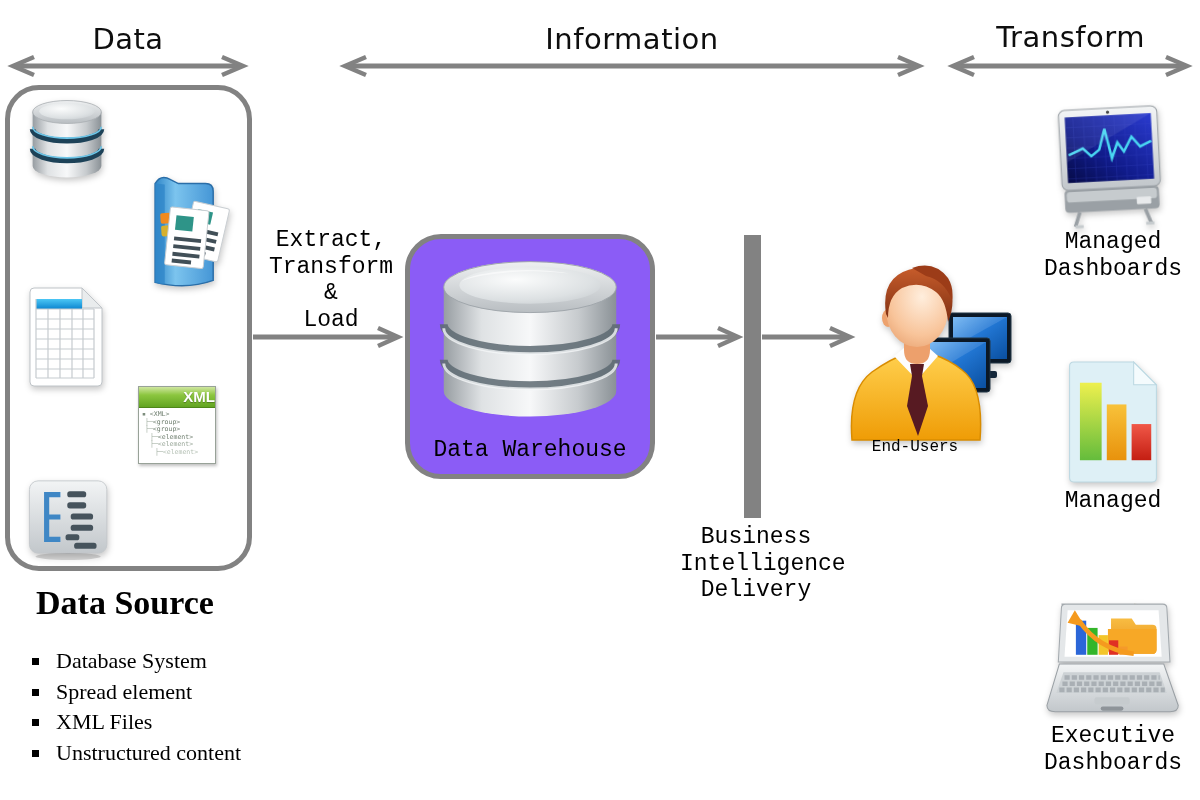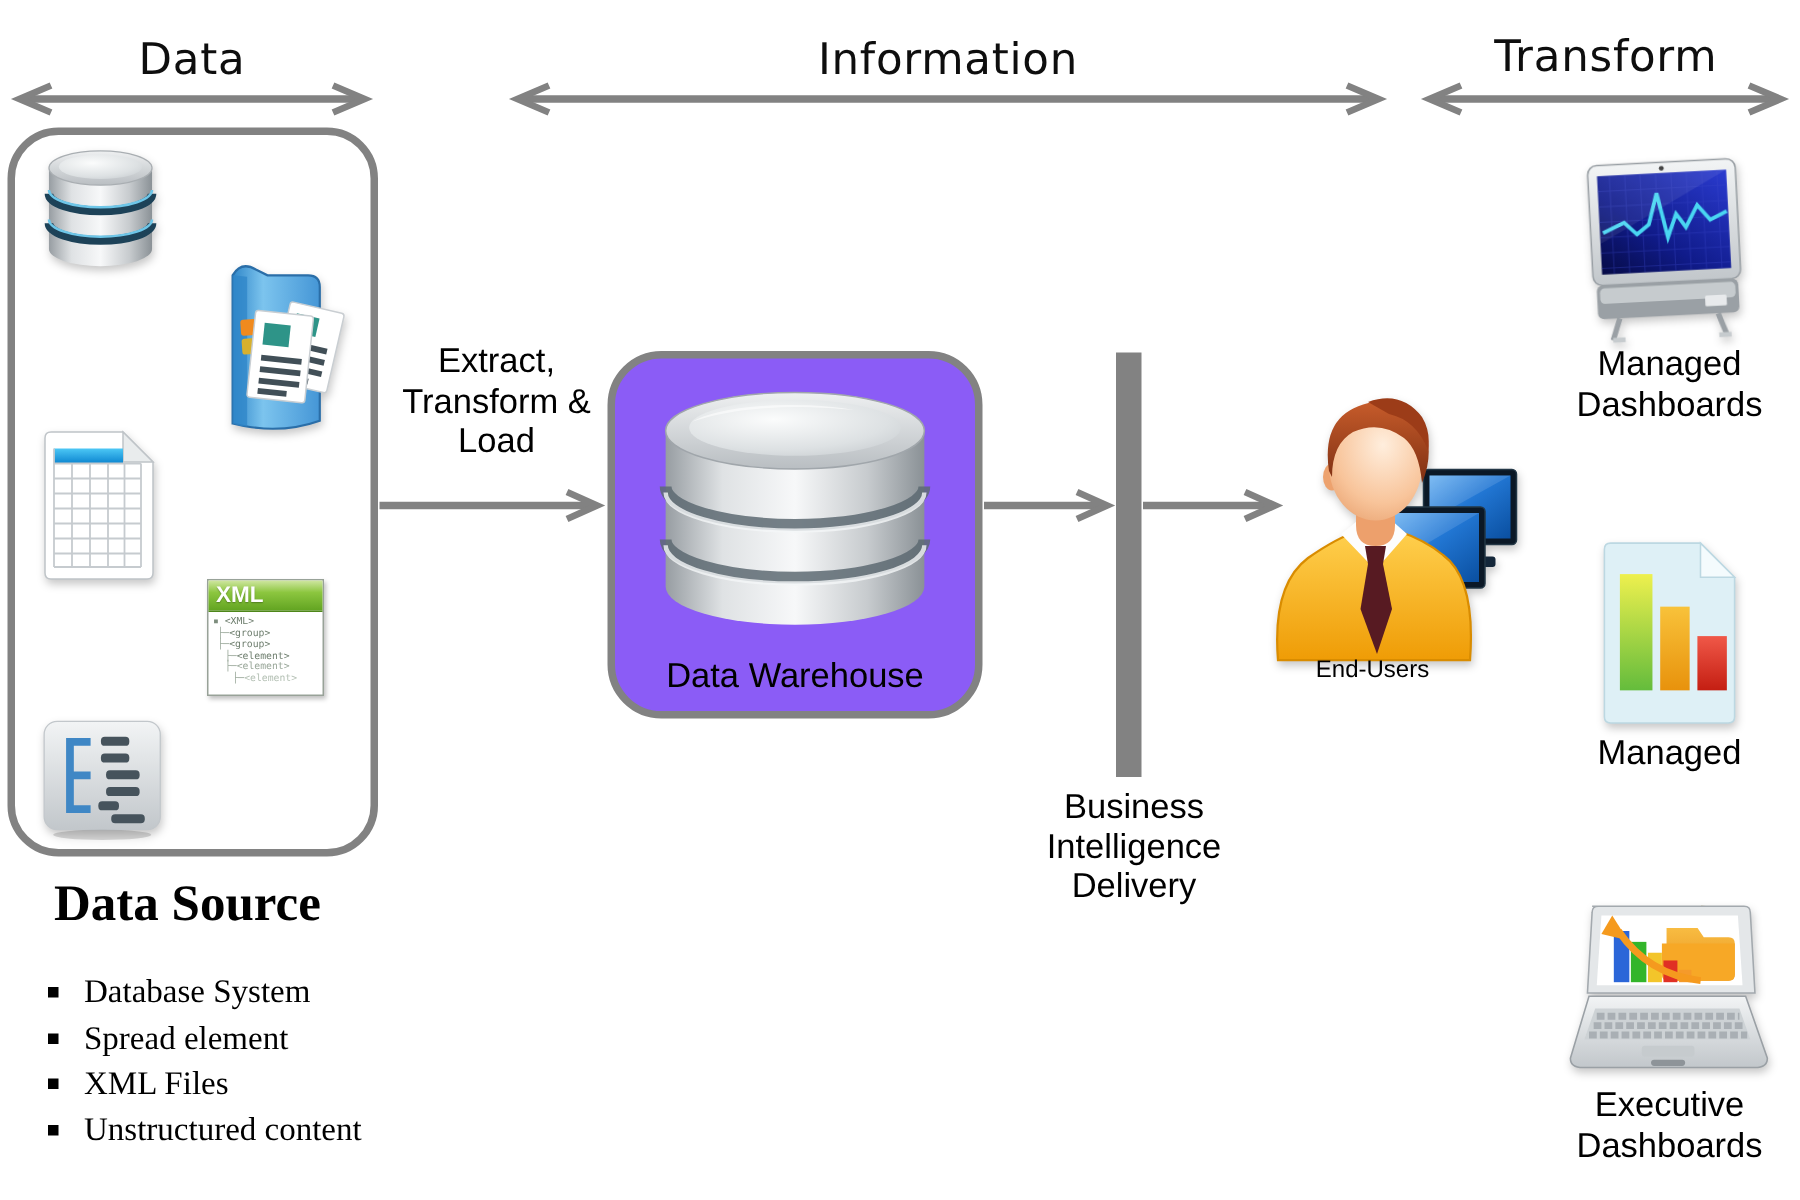--- a/index.html
+++ b/index.html
@@ -4,37 +4,37 @@
 <style>
   html,body{margin:0;padding:0;background:#fff;}
   .canvas{position:relative;width:1200px;height:800px;background:#fff;overflow:hidden;
           font-family:"Liberation Serif",serif;}
   .abs{position:absolute;}
   svg{display:block;}
   
   .stage{position:absolute;font-family:"DejaVu Sans",sans-serif;font-size:29px;
          color:#0e0e0e;text-align:center;letter-spacing:.5px;}
   
-  .slabel{position:absolute;font-family:Liberation Sans, sans-serif;font-size:23px;color:#000;
+  .slabel{position:absolute;font-family:Liberation Mono, monospace;font-size:23px;color:#000;
           text-align:center;white-space:pre-line;line-height:1.16;}
   
   .data-source-panel{position:absolute;left:5px;top:85px;width:247px;height:486px;
           border:5px solid #828282;border-radius:34px;box-sizing:border-box;}
   .warehouse-box{position:absolute;left:405px;top:234px;width:250px;height:245px;
           border:5px solid #828282;border-radius:36px;box-sizing:border-box;background:#8b5cf6;}
   .bi-bar{position:absolute;left:744px;top:235px;width:17px;height:283px;background:#828282;}
   
   .icon{position:absolute;filter:drop-shadow(1px 3px 3px rgba(0,0,0,.22));}
   .tilt{transform:rotate(-3deg);}
   
   .xml-icon{position:absolute;left:138px;top:386px;width:78px;height:78px;background:#fff;
           border:1px solid #98a298;box-shadow:1px 2px 3px rgba(0,0,0,.25);box-sizing:border-box;}
   .xml-head{height:20px;background:linear-gradient(#cfe6a0,#8cc63f 40%,#62a421);
           color:#fff;font:bold 15px/20px "Liberation Sans",sans-serif;padding-left:5px;
-          border-bottom:1px solid #4e861a;text-shadow:0 1px 1px rgba(0,0,0,.3);}
+          border-bottom:1px solid #4e861a;text-shadow:0 1px 1px rgba(0,0,0,.3);text-align:right;}
   .xml-body{padding:3px 0 0 3px;font-family:"DejaVu Sans Mono",monospace;font-size:6.5px;
           line-height:7.5px;color:#6d7d6d;white-space:nowrap;}
   .xml-body .xl::before{content:"├─";color:#9aa89a;}
   .xml-body .xl:first-child::before{content:"▪ ";color:#7d8d7d;}
   .xml-body .xl:nth-child(2){padding-left:3px;}
   .xml-body .xl:nth-child(3){padding-left:3px;}
   .xml-body .xl:nth-child(4){padding-left:8px;}
   .xml-body .xl:nth-child(5){padding-left:8px;color:#98a698;}
   .xml-body .xl:nth-child(6){padding-left:13px;color:#b4c0b4;}
   

